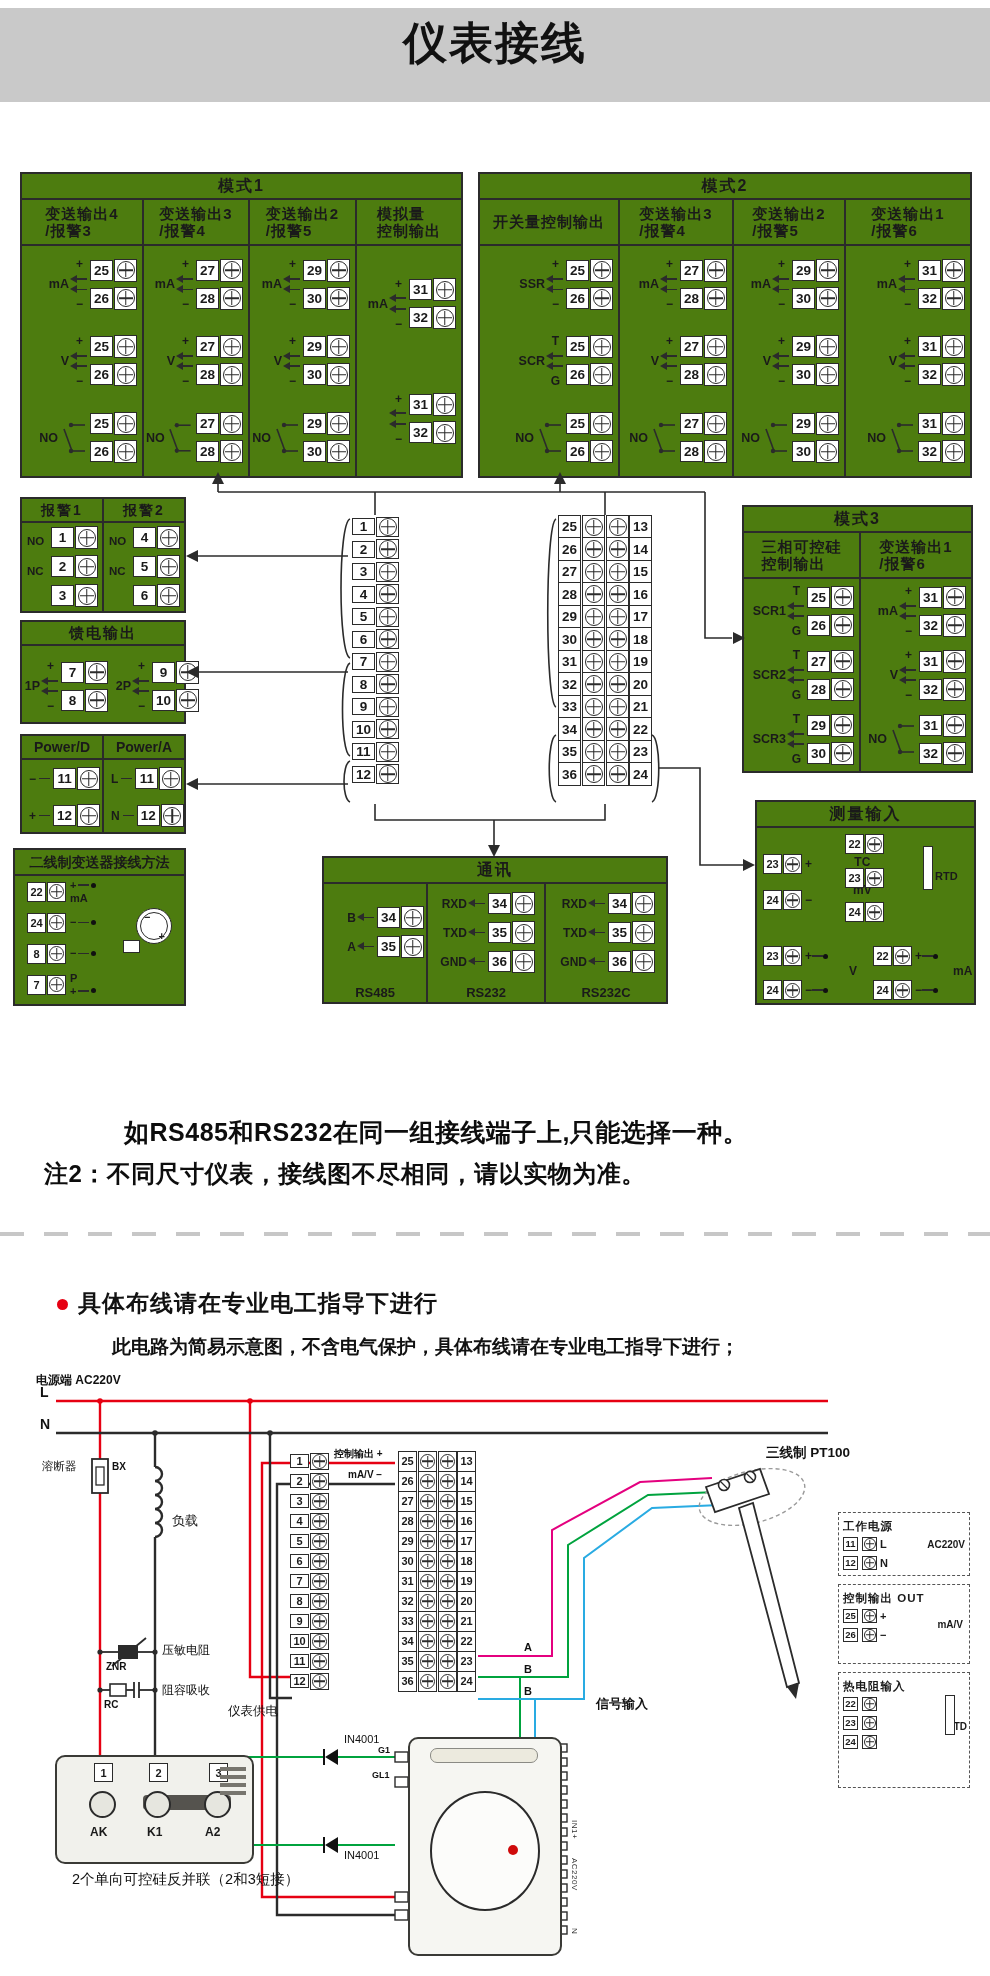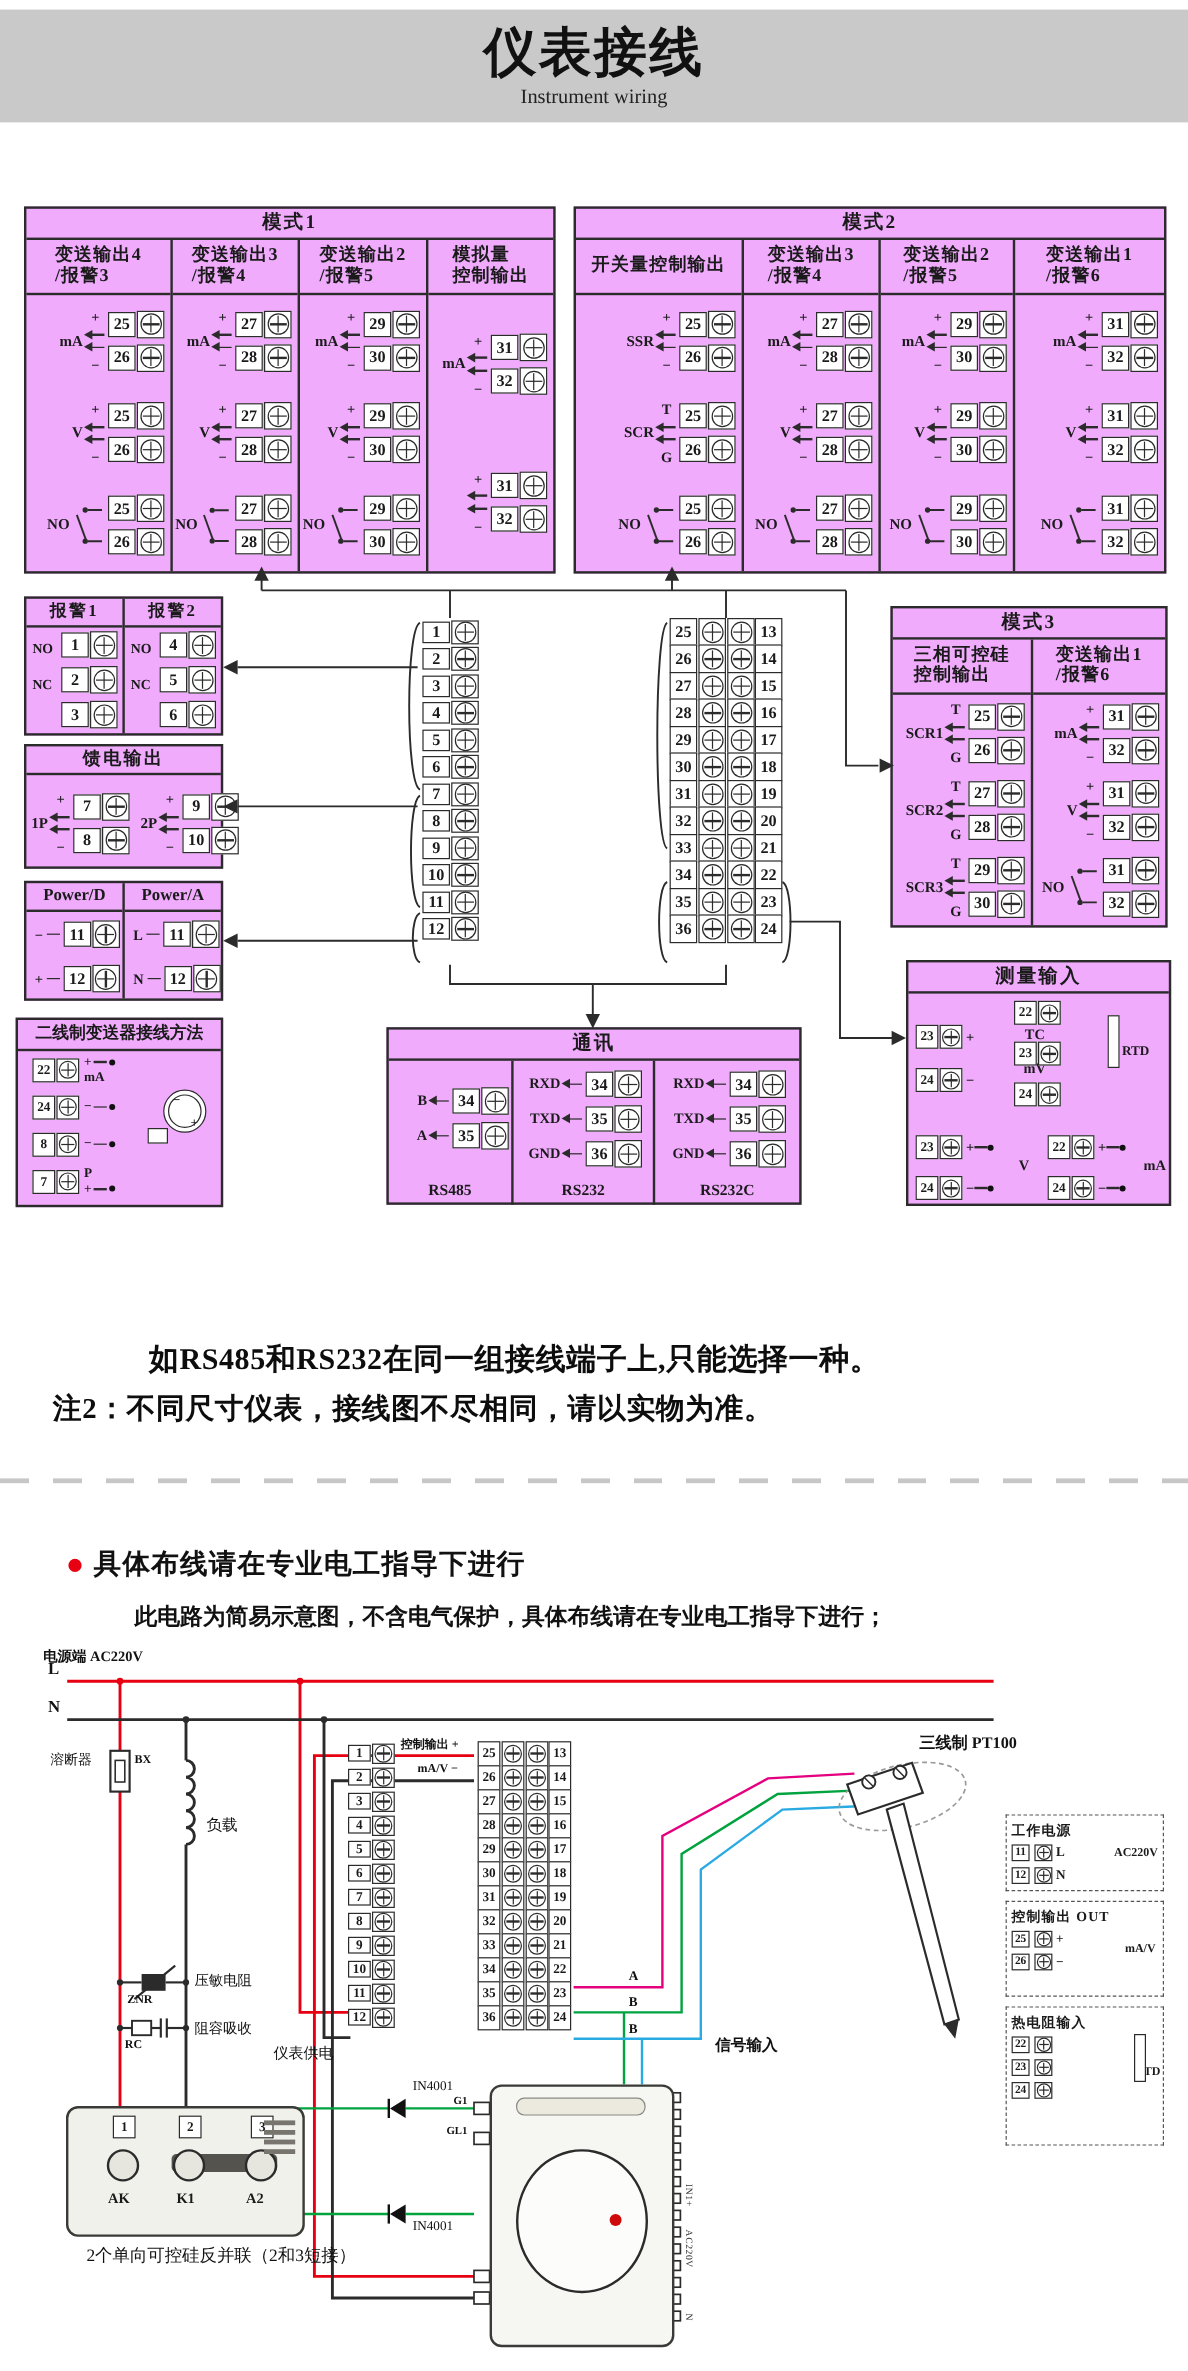--- a/index.html
+++ b/index.html
@@ -1,24 +1,24 @@
 <!DOCTYPE html>
 <html><head>
 <meta charset="utf-8">
 <style>
   html,body{margin:0;padding:0;background:#fdfdfd;}
   #canvas{position:relative;width:990px;height:1976px;margin:0 auto;background:#fff;
-          font-family:Liberation Serif, serif;color:#1a1a1a;overflow:hidden;}
+          font-family:Liberation Sans, sans-serif;color:#1a1a1a;overflow:hidden;}
   .abs{position:absolute;}
   
   #band{position:absolute;left:0;top:8px;width:990px;height:94px;background:#c9c9c9;text-align:center;}
   #band .t1{font-size:44px;font-weight:bold;letter-spacing:2px;margin-top:6px;color:#111;}
   #band .t2{font-size:17px;color:#222;margin-top:-2px;}
   
-  .box{position:absolute;border:2.2px solid #2b2b2b;background:#f0abfc;box-sizing:border-box;}
+  .box{position:absolute;border:2.2px solid #2b2b2b;background:#4d7c0f;box-sizing:border-box;}
   .btitle{border-bottom:2px solid #2b2b2b;text-align:center;font-weight:bold;font-size:16px;
           height:24px;line-height:24px;letter-spacing:2px;}
   .mcols{display:flex;height:calc(100% - 26px);}
   .mcol{border-right:2px solid #2b2b2b;box-sizing:border-box;display:flex;flex-direction:column;}
   .mcol:last-child{border-right:none;}
   .mhead{border-bottom:2px solid #2b2b2b;min-height:44px;display:flex;align-items:center;justify-content:center;
          text-align:left;font-size:15px;font-weight:bold;white-space:pre-line;line-height:1.15;letter-spacing:1px;}
   .mbody{flex:1;display:flex;flex-direction:column;justify-content:space-around;}
   
   .grp{display:flex;align-items:center;justify-content:flex-end;gap:3px;padding:0 5px 0 2px;}
@@ -103,21 +103,20 @@
   .lbl{position:absolute;white-space:nowrap;color:#111;}
   svg{display:block;}
 </style>
 </head>
 <body>
 
 <div id="canvas">
 
   <div id="band">
     <div class="t1">仪表接线</div>
-    <div class="t2">Instrument wiring</div>
   </div>
 
   <div id="mode1" class="box" style="left:20px;top:172px;width:443px;height:306px;">
       <div class="btitle">模式1</div>
       <div class="mcols">
         <div class="mcol" style="width: 122px; flex: 0 0 auto;">
           <div class="mhead">变送输出4
 /报警3</div>
           <div class="mbody">
             <div class="grp" style="height: 76px;">

